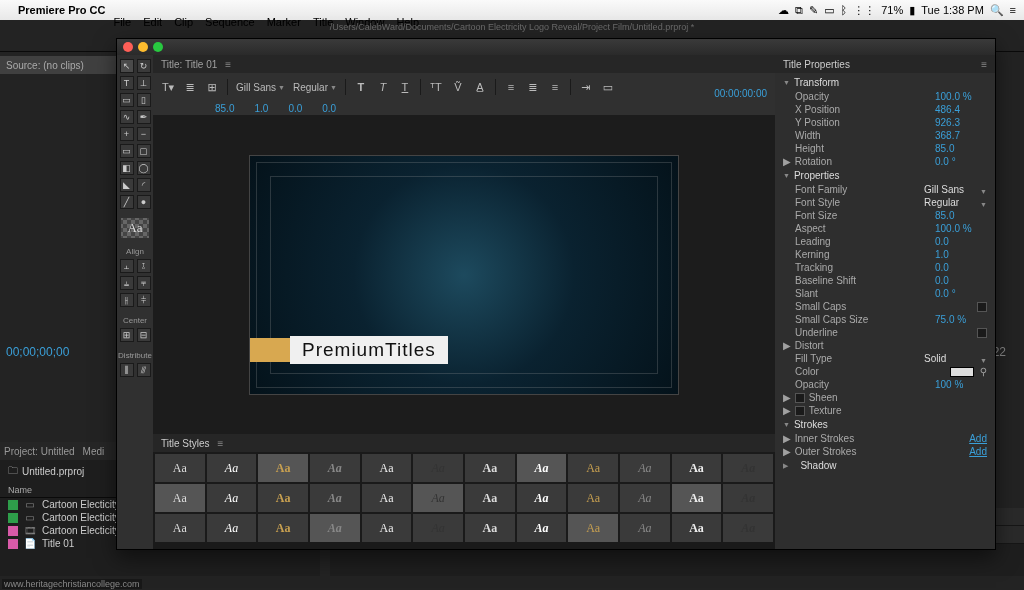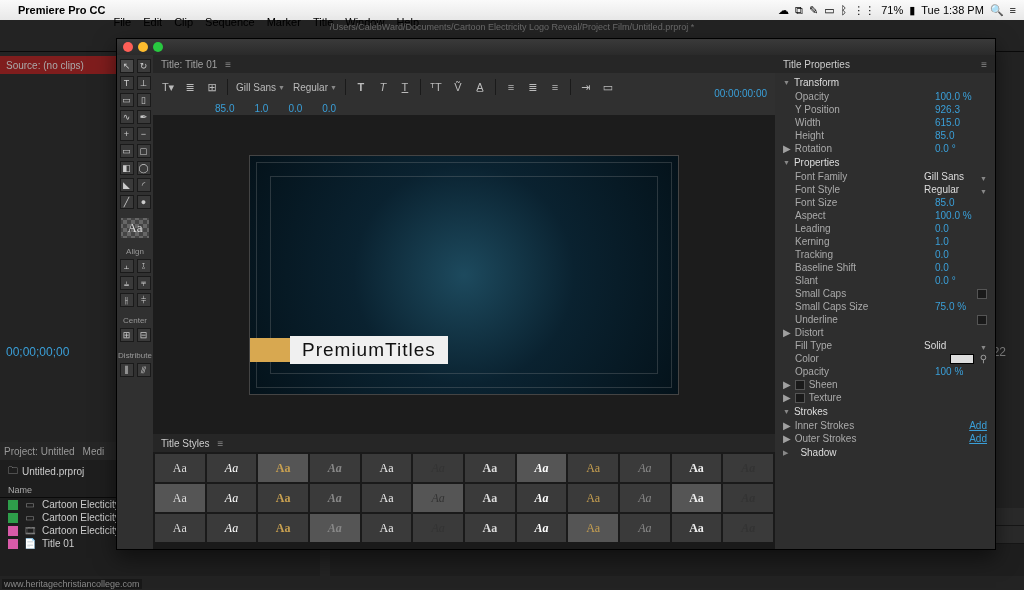--- a/index.html
+++ b/index.html
@@ -15,21 +15,21 @@
 .mac-menubar .status span { font-size:11px; }
 
 
 .pp-path { height:14px; background:#232323; color:#6a6a6a; font-size:9px; text-align:center; line-height:14px; }
 .pp-workspaces { height:18px; background:#232323; display:flex; justify-content:center; align-items:center; gap:24px; border-bottom:1px solid #0a0a0a; }
 .pp-workspaces span { color:#888; font-size:10px; }
 .pp-workspaces .active { color:#3a9fd8; }
 
 
 .bg-layout { position:absolute; top:52px; left:0; right:0; bottom:0; background:#232323; }
-.source-header { position:absolute; top:56px; left:0; width:155px; height:18px; background:#7f1d1d; display:flex; align-items:center; padding:0 6px; font-size:10px; color:#aaa; }
+.source-header { position:absolute; top:56px; left:0; width:155px; height:18px; background:#404040; display:flex; align-items:center; padding:0 6px; font-size:10px; color:#aaa; }
 .source-header::after{content:"≡"; margin-left:auto; color:#888;}
 .bg-timecode-left { position:absolute; top:345px; left:6px; color:#3a9fd8; font-size:12px; }
 .bg-timecode-right { position:absolute; top:345px; right:18px; color:#888; font-size:12px; }
 
 
 .project-panel { position:absolute; top:442px; left:0; width:320px; bottom:14px; background:#1e1e1e; }
 .project-tabs { display:flex; height:18px; background:#262626; align-items:center; padding-left:4px; gap:8px; }
 .project-tabs span { font-size:10px; color:#999; }
 .proj-file { display:flex; align-items:center; gap:4px; padding:3px 8px; color:#ccc; font-size:10px; }
 .proj-header { display:flex; padding:2px 8px; color:#aaa; font-size:9px; border-bottom:1px solid #0a0a0a; }
@@ -381,26 +381,30 @@
       <div class="props-body">
         <div class="prop-section">
             <span class="tw">▼</span>
             <span>Transform</span>
           </div>
         <div class="prop-row">
             <span class="lab">Opacity</span>
             <span class="val">100.0 %</span>
           </div>
         <div class="prop-row">
+            <span class="lab">X Position</span>
+            <span class="val">486.4</span>
+          </div>
+        <div class="prop-row">
             <span class="lab">Y Position</span>
             <span class="val">926.3</span>
           </div>
         <div class="prop-row">
             <span class="lab">Width</span>
-            <span class="val">615.0</span>
+            <span class="val">368.7</span>
           </div>
         <div class="prop-row">
             <span class="lab">Height</span>
             <span class="val">85.0</span>
           </div>
         <div class="prop-row">
             <span class="tw" style="margin-left:-12px;margin-right:4px">▶</span>
             <span class="lab">Rotation</span>
             <span class="val">0.0 °</span>
           </div>

